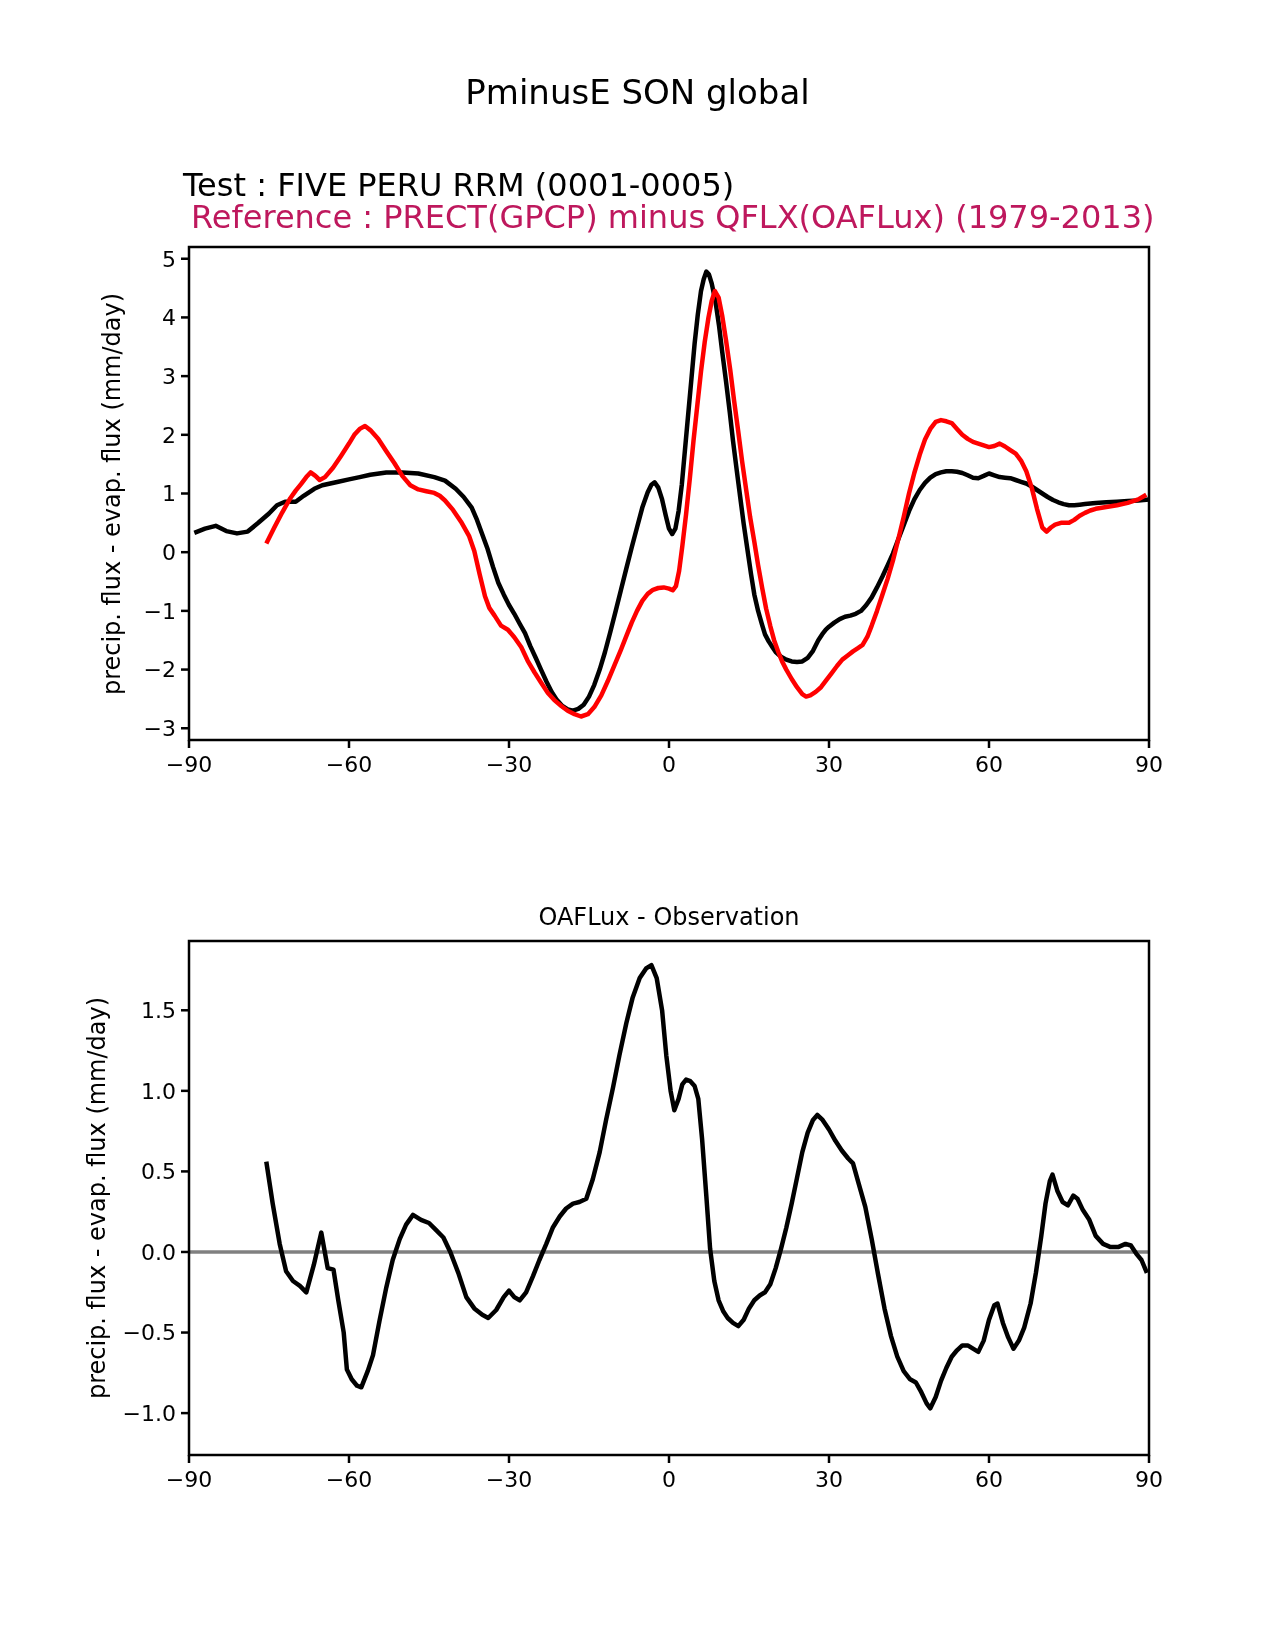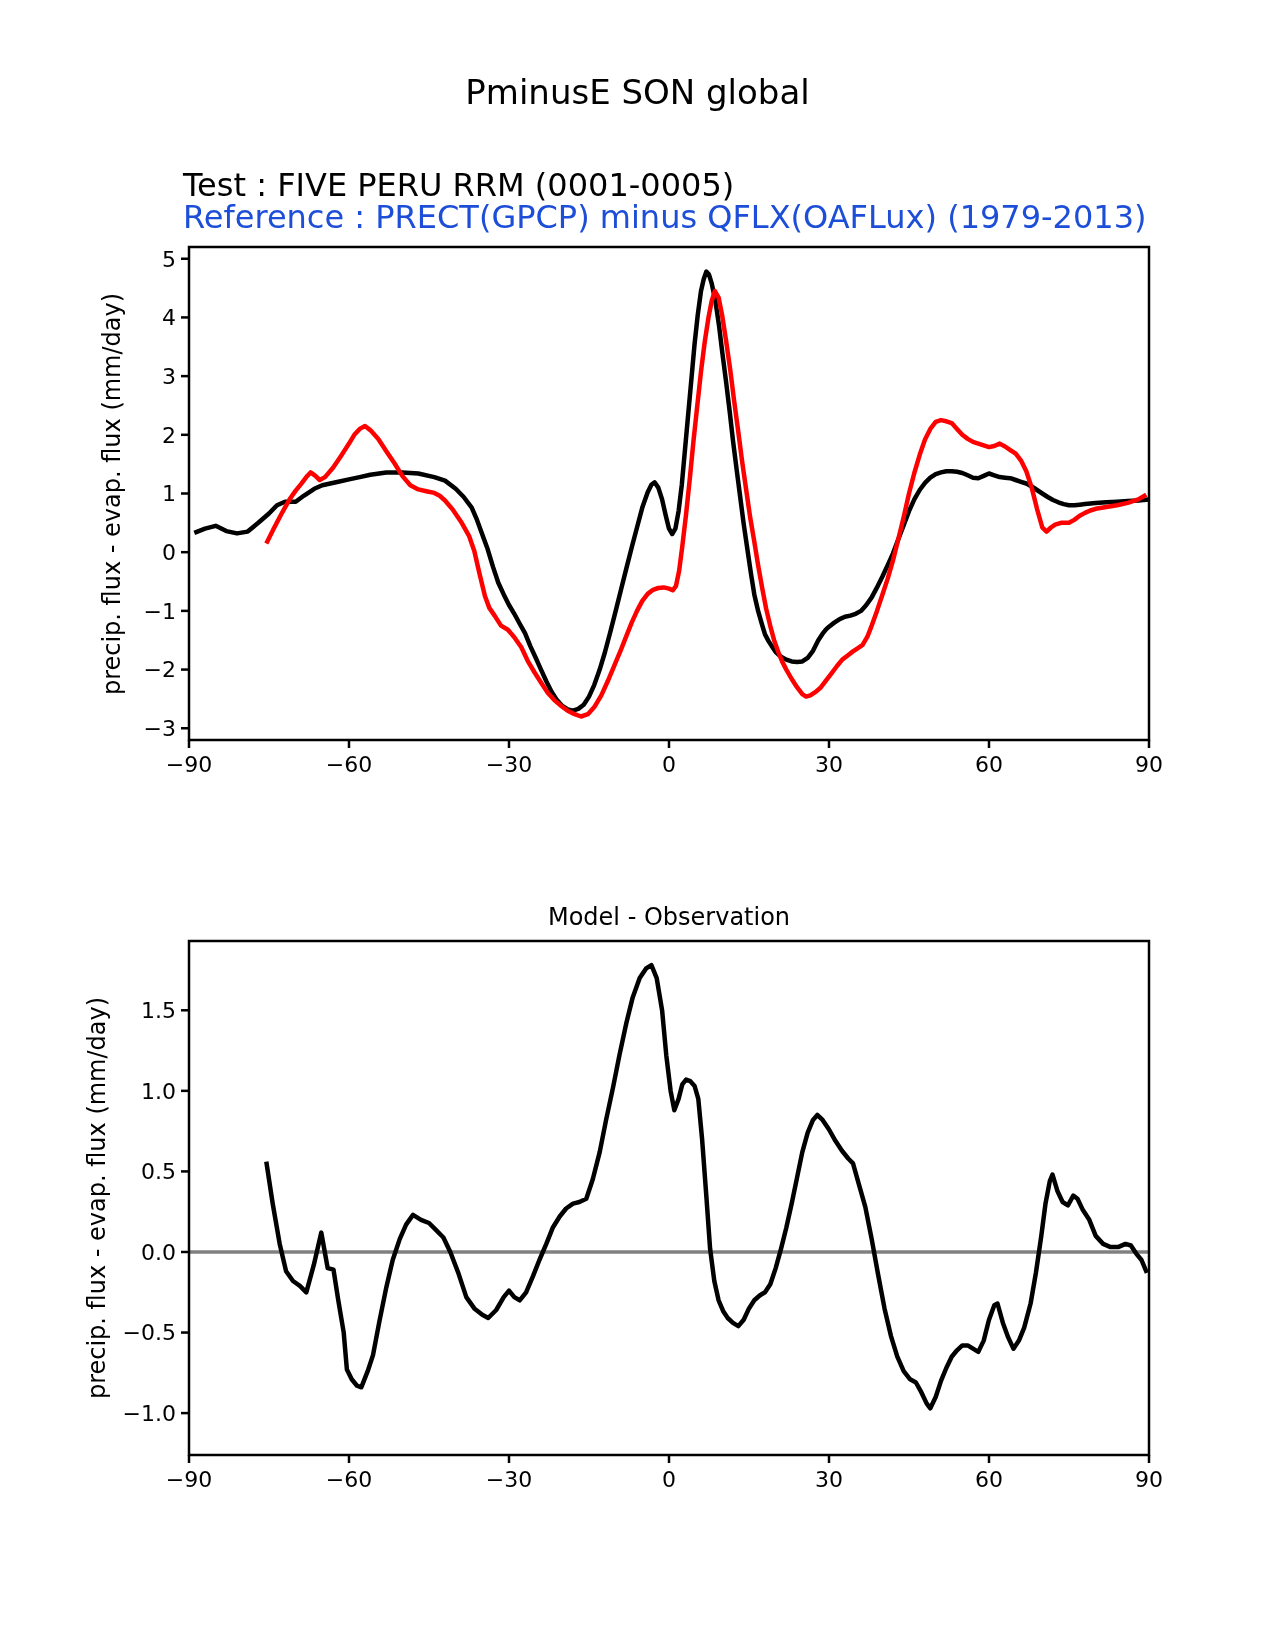--- a/index.html
+++ b/index.html
@@ -29,21 +29,21 @@
     color: #000000;
     white-space: nowrap;
   }
   .legend-line {
     position: absolute;
     left: 183px;
     font-size: 32px;
     white-space: nowrap;
   }
   .legend-test { top: 166px; color: #000000; }
-  .legend-ref  { top: 198px; color: #1d4ed8; }
+  .legend-ref  { top: 198px; color: #be185d; margin-left: 8px; }
   .bottom-title {
     position: absolute;
     left: 189px; top: 903px;
     width: 960px;
     text-align: center;
     font-size: 24px;
     color: #000000;
     white-space: nowrap;
   }
   .ylabel-anchor {
@@ -72,21 +72,21 @@
 
   <div class="main-title">PminusE SON global</div>
 
   <div class="legend-line legend-test">Test : FIVE PERU RRM (0001-0005)</div>
   <div class="legend-line legend-ref">Reference : PRECT(GPCP) minus QFLX(OAFLux) (1979-2013)</div>
 
   <div class="ylabel-anchor ylabel-top">
     <span>precip. flux - evap. flux (mm/day)</span>
   </div>
 
-  <div class="bottom-title">Model - Observation</div>
+  <div class="bottom-title">OAFLux - Observation</div>
 
   <div class="ylabel-anchor ylabel-bottom">
     <span>precip. flux - evap. flux (mm/day)</span>
   </div>
 
   <svg class="plots" width="1275" height="1650">
       <g>
         <path d="M194.3 532.8 L205.0 528.7 L215.7 525.8 L226.3 531.1 L237.0 533.4 L247.7 531.6 L258.3 522.8 L269.0 513.5 L277.0 505.2 L285.0 501.7 L295.7 501.7 L303.7 495.8 L314.3 488.8 L322.3 485.3 L330.3 483.5 L338.3 481.8 L349.0 479.4 L359.7 477.1 L370.3 474.7 L386.3 472.4 L402.3 472.4 L418.3 473.5 L434.3 477.1 L445.0 480.6 L455.7 488.8 L463.7 497.0 L471.7 507.6 L477.0 519.9 L482.3 534.6 L487.7 549.3 L493.0 566.9 L498.3 582.7 L503.7 594.4 L509.0 605.0 L514.3 613.8 L519.7 623.8 L525.0 633.2 L530.3 646.1 L535.7 657.8 L541.0 669.6 L546.3 681.3 L551.7 691.9 L557.0 700.1 L562.3 706.0 L567.7 709.5 L573.0 710.7 L578.3 708.9 L583.7 704.8 L589.0 696.6 L594.3 684.8 L599.7 669.6 L605.0 652.0 L610.3 632.0 L615.7 610.9 L621.0 589.8 L626.3 568.6 L631.7 547.5 L637.0 527.5 L642.3 507.6 L647.7 492.3 L651.4 484.7 L654.6 482.3 L658.3 487.6 L662.1 499.4 L665.8 515.8 L669.0 528.7 L672.2 534.0 L675.4 528.7 L678.6 511.1 L681.8 484.7 L685.0 449.5 L688.2 414.3 L691.4 379.1 L694.6 343.8 L697.8 314.5 L701.0 291.0 L703.7 279.3 L706.3 271.6 L709.0 274.6 L711.7 283.4 L715.4 301.0 L719.1 326.2 L722.3 352.6 L726.1 382.0 L729.8 412.5 L733.0 440.7 L736.7 470.0 L740.5 499.4 L743.7 524.0 L747.4 549.3 L751.1 574.5 L754.3 594.4 L758.1 610.9 L761.8 623.8 L765.0 634.4 L768.7 641.4 L772.5 647.3 L775.7 652.0 L781.0 656.7 L786.3 659.6 L791.7 661.4 L797.0 661.9 L802.3 661.4 L807.7 657.8 L813.0 650.8 L818.3 640.2 L822.1 634.4 L825.8 629.7 L829.0 626.7 L834.3 622.6 L839.7 619.1 L845.0 616.8 L850.3 615.6 L855.7 613.8 L861.0 610.9 L866.3 605.0 L871.7 597.4 L877.0 587.4 L882.3 576.8 L887.7 565.1 L893.0 553.4 L898.3 539.3 L903.7 525.2 L909.0 511.1 L914.3 499.4 L919.7 490.0 L925.0 482.9 L930.3 477.7 L935.7 474.1 L941.0 472.4 L946.3 471.2 L951.7 471.2 L957.0 471.8 L962.3 473.0 L967.7 475.3 L973.0 477.7 L978.3 478.2 L983.7 475.9 L989.0 473.5 L994.3 475.3 L999.7 477.1 L1005.0 477.7 L1010.3 478.2 L1015.7 480.0 L1021.0 481.8 L1026.3 483.5 L1031.7 486.5 L1037.0 490.0 L1042.3 493.5 L1047.7 497.0 L1053.0 500.0 L1058.3 502.3 L1063.7 504.1 L1069.0 505.2 L1074.3 505.2 L1079.7 504.7 L1085.0 504.1 L1095.7 502.9 L1106.3 502.3 L1117.0 501.7 L1127.7 501.1 L1138.3 500.5 L1149.0 499.4" fill="none" stroke="#000000" stroke-width="4.5" stroke-linejoin="round" stroke-linecap="butt"></path>
         <path d="M266.3 543.4 L274.3 527.5 L282.3 512.3 L290.3 498.2 L295.7 490.6 L301.0 484.1 L306.3 477.1 L310.6 472.4 L315.4 475.9 L319.7 480.0 L325.0 477.1 L333.0 467.7 L341.0 455.9 L349.0 443.6 L354.3 434.8 L359.7 428.9 L365.0 426.0 L370.3 430.1 L378.3 438.9 L386.3 451.2 L394.3 463.0 L402.3 475.9 L410.3 485.3 L418.3 489.4 L426.3 491.2 L434.3 492.9 L439.7 495.8 L445.0 500.5 L453.0 509.9 L461.0 521.7 L469.0 535.8 L474.3 551.0 L479.7 574.5 L485.0 596.2 L489.3 607.9 L494.6 615.6 L501.0 625.6 L507.9 629.7 L514.3 637.3 L521.3 647.3 L527.7 660.8 L534.6 672.5 L541.0 682.5 L547.9 693.0 L554.3 700.1 L561.3 706.0 L567.7 710.7 L574.6 714.2 L581.0 716.5 L587.9 714.2 L594.3 707.1 L601.3 695.4 L607.7 681.3 L614.6 664.9 L621.0 649.6 L626.3 636.1 L631.7 622.6 L637.0 610.9 L642.3 600.9 L647.7 593.9 L653.0 589.8 L658.3 588.0 L663.7 587.4 L669.0 588.6 L672.7 590.3 L675.9 586.2 L679.1 571.0 L682.3 546.3 L686.1 514.0 L689.8 478.8 L693.5 440.7 L697.3 405.5 L701.0 371.4 L704.7 342.1 L708.5 317.4 L711.7 301.0 L714.9 291.0 L718.6 297.5 L722.3 316.3 L726.1 340.9 L730.3 370.3 L734.1 400.8 L738.3 431.9 L742.1 461.2 L746.3 490.6 L750.1 517.0 L754.3 541.6 L758.1 565.1 L762.3 588.6 L766.1 608.5 L770.3 626.1 L774.1 640.2 L778.3 652.0 L782.1 661.4 L786.3 669.6 L791.7 679.0 L797.0 687.2 L802.3 694.2 L806.1 696.6 L810.3 695.4 L815.7 691.9 L821.0 687.2 L826.3 680.1 L831.7 673.1 L837.0 666.0 L842.3 659.6 L847.7 655.5 L853.0 651.4 L858.3 647.9 L862.6 644.9 L867.4 636.7 L871.7 625.6 L877.0 610.9 L882.3 595.0 L887.7 578.6 L893.0 560.4 L898.3 539.3 L903.7 517.0 L909.0 493.5 L914.3 473.0 L919.7 454.8 L925.0 439.5 L930.3 428.9 L935.7 421.9 L941.0 420.1 L946.3 421.3 L951.7 423.1 L957.0 428.9 L962.3 434.8 L967.7 438.9 L973.0 441.9 L978.3 443.6 L983.7 445.4 L989.0 447.1 L994.3 446.0 L999.7 443.6 L1005.0 446.5 L1010.3 450.1 L1015.7 453.6 L1021.0 460.6 L1026.3 471.2 L1031.7 487.6 L1037.0 508.8 L1042.3 527.5 L1046.6 531.6 L1050.9 527.5 L1055.1 524.6 L1061.0 522.8 L1069.0 522.8 L1074.3 519.9 L1079.7 515.8 L1085.0 512.9 L1090.3 510.5 L1095.7 508.8 L1106.3 507.0 L1117.0 505.2 L1127.7 502.9 L1138.3 499.4 L1146.3 494.7" fill="none" stroke="#ff0000" stroke-width="4.5" stroke-linejoin="round" stroke-linecap="butt"></path>
         <rect x="189" y="247" width="960" height="493" fill="none" stroke="#000000" stroke-width="2.5"></rect>

